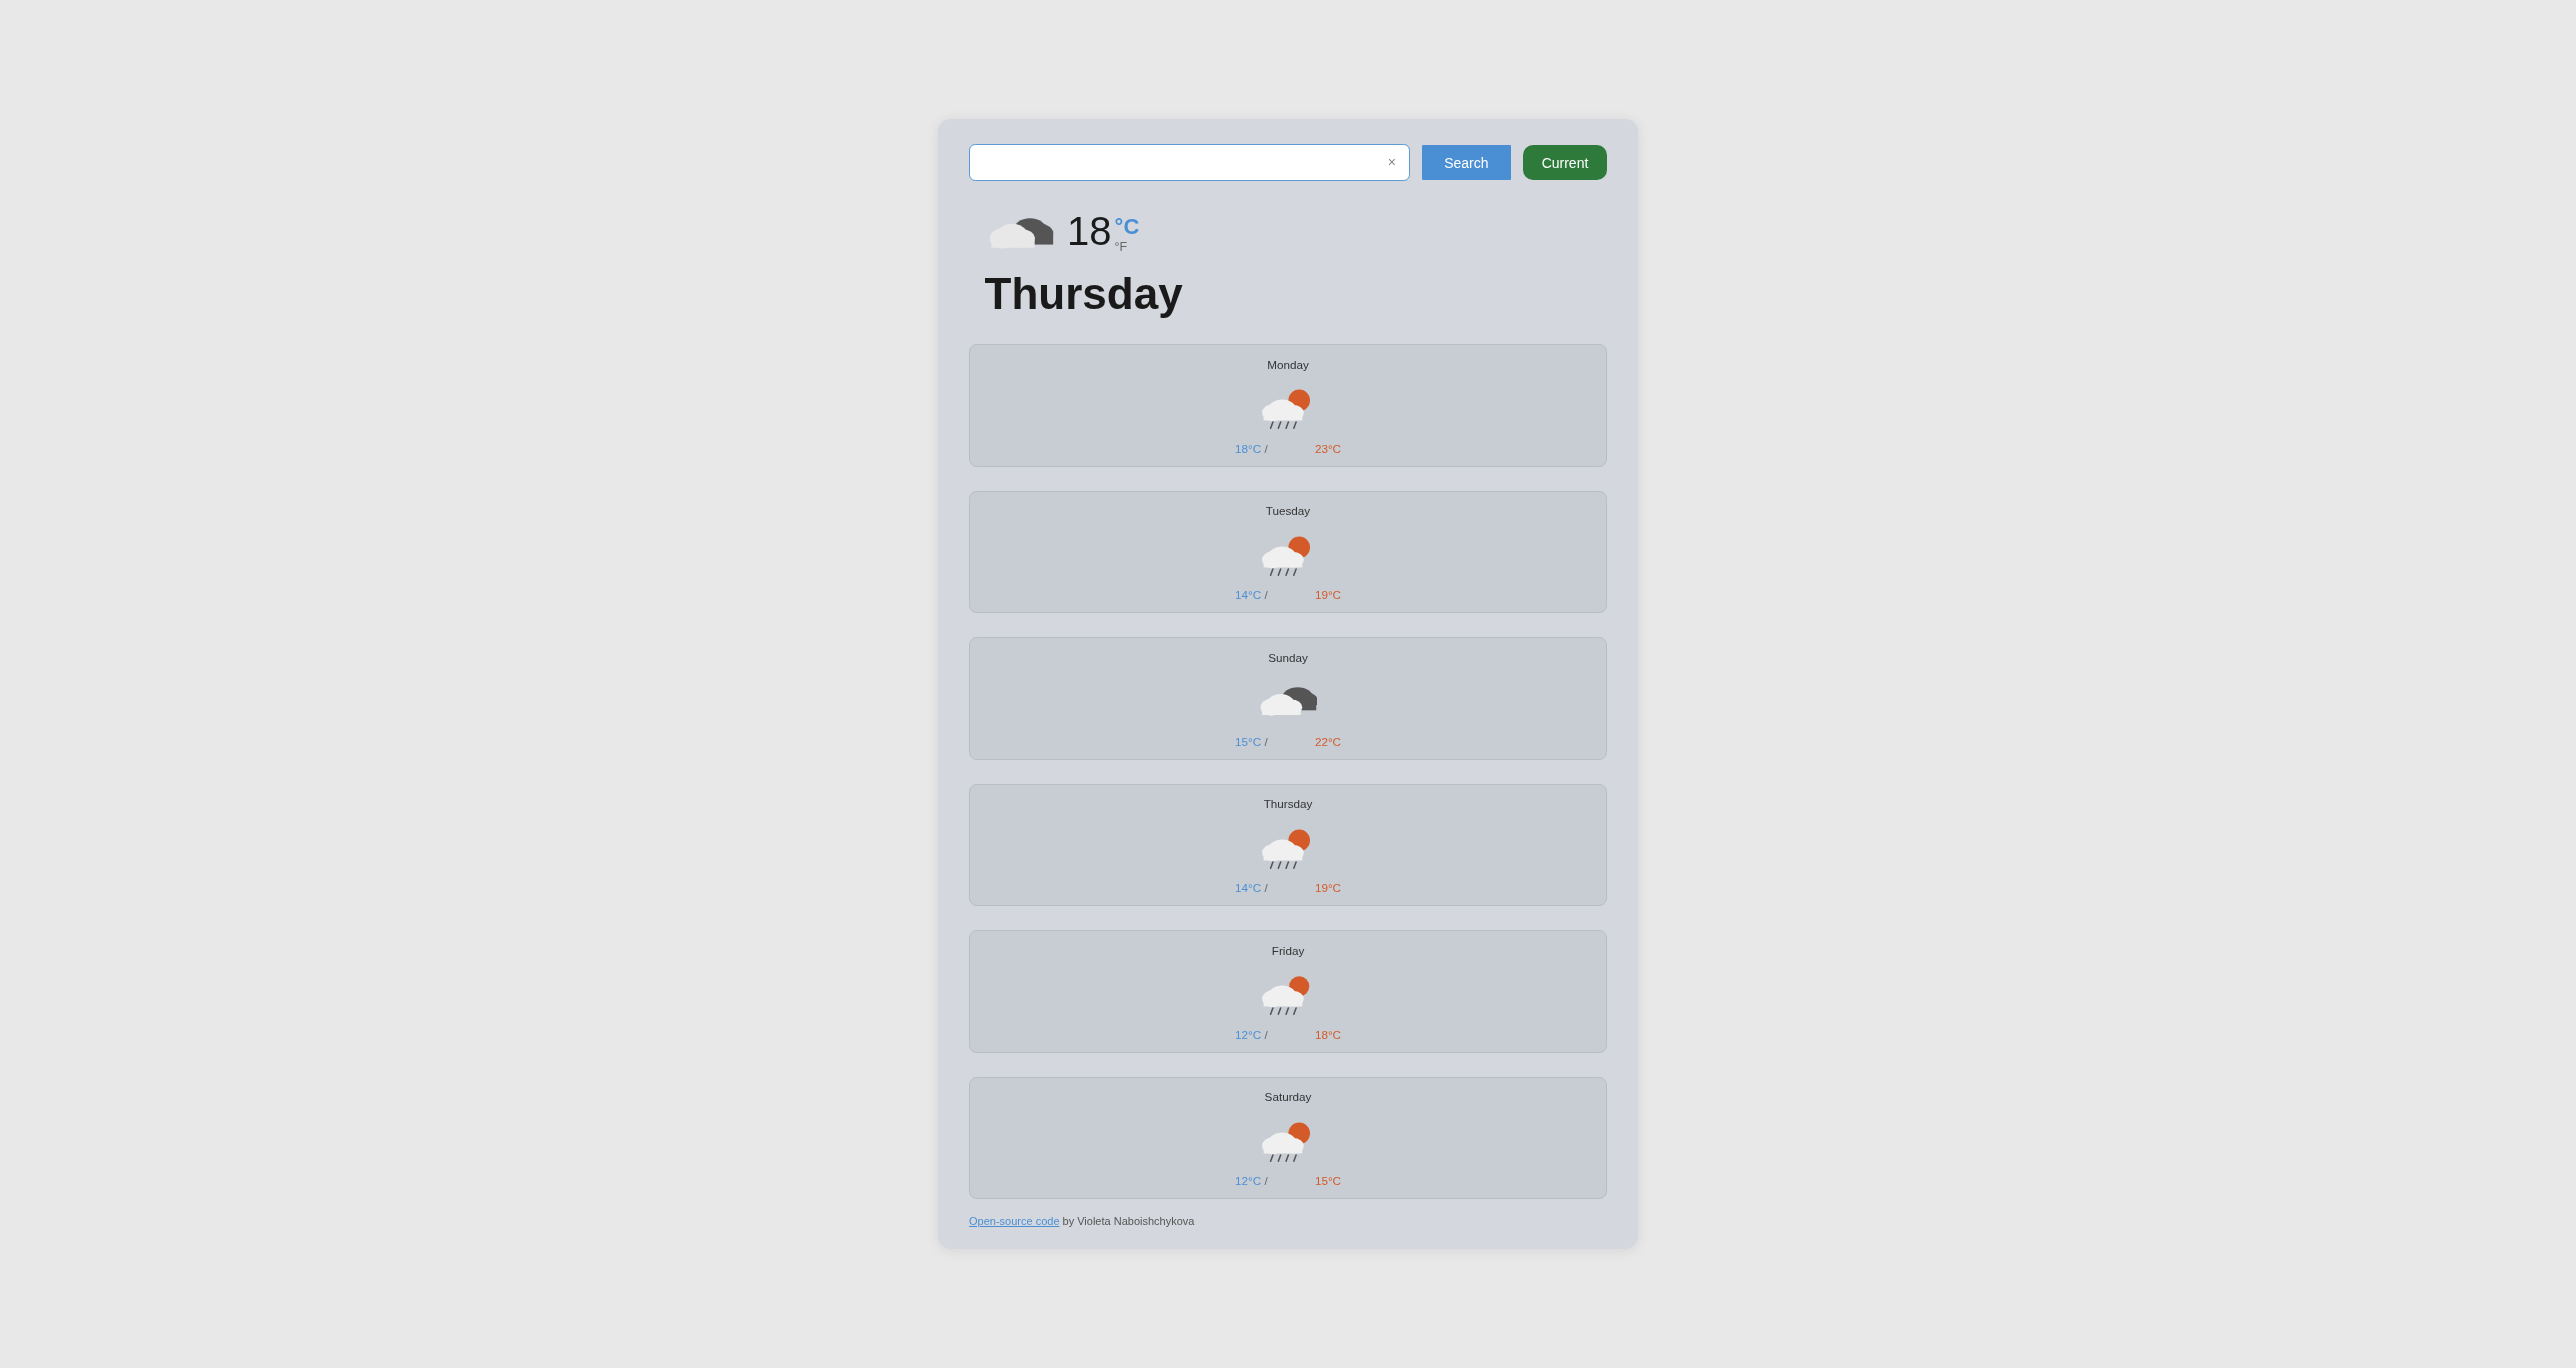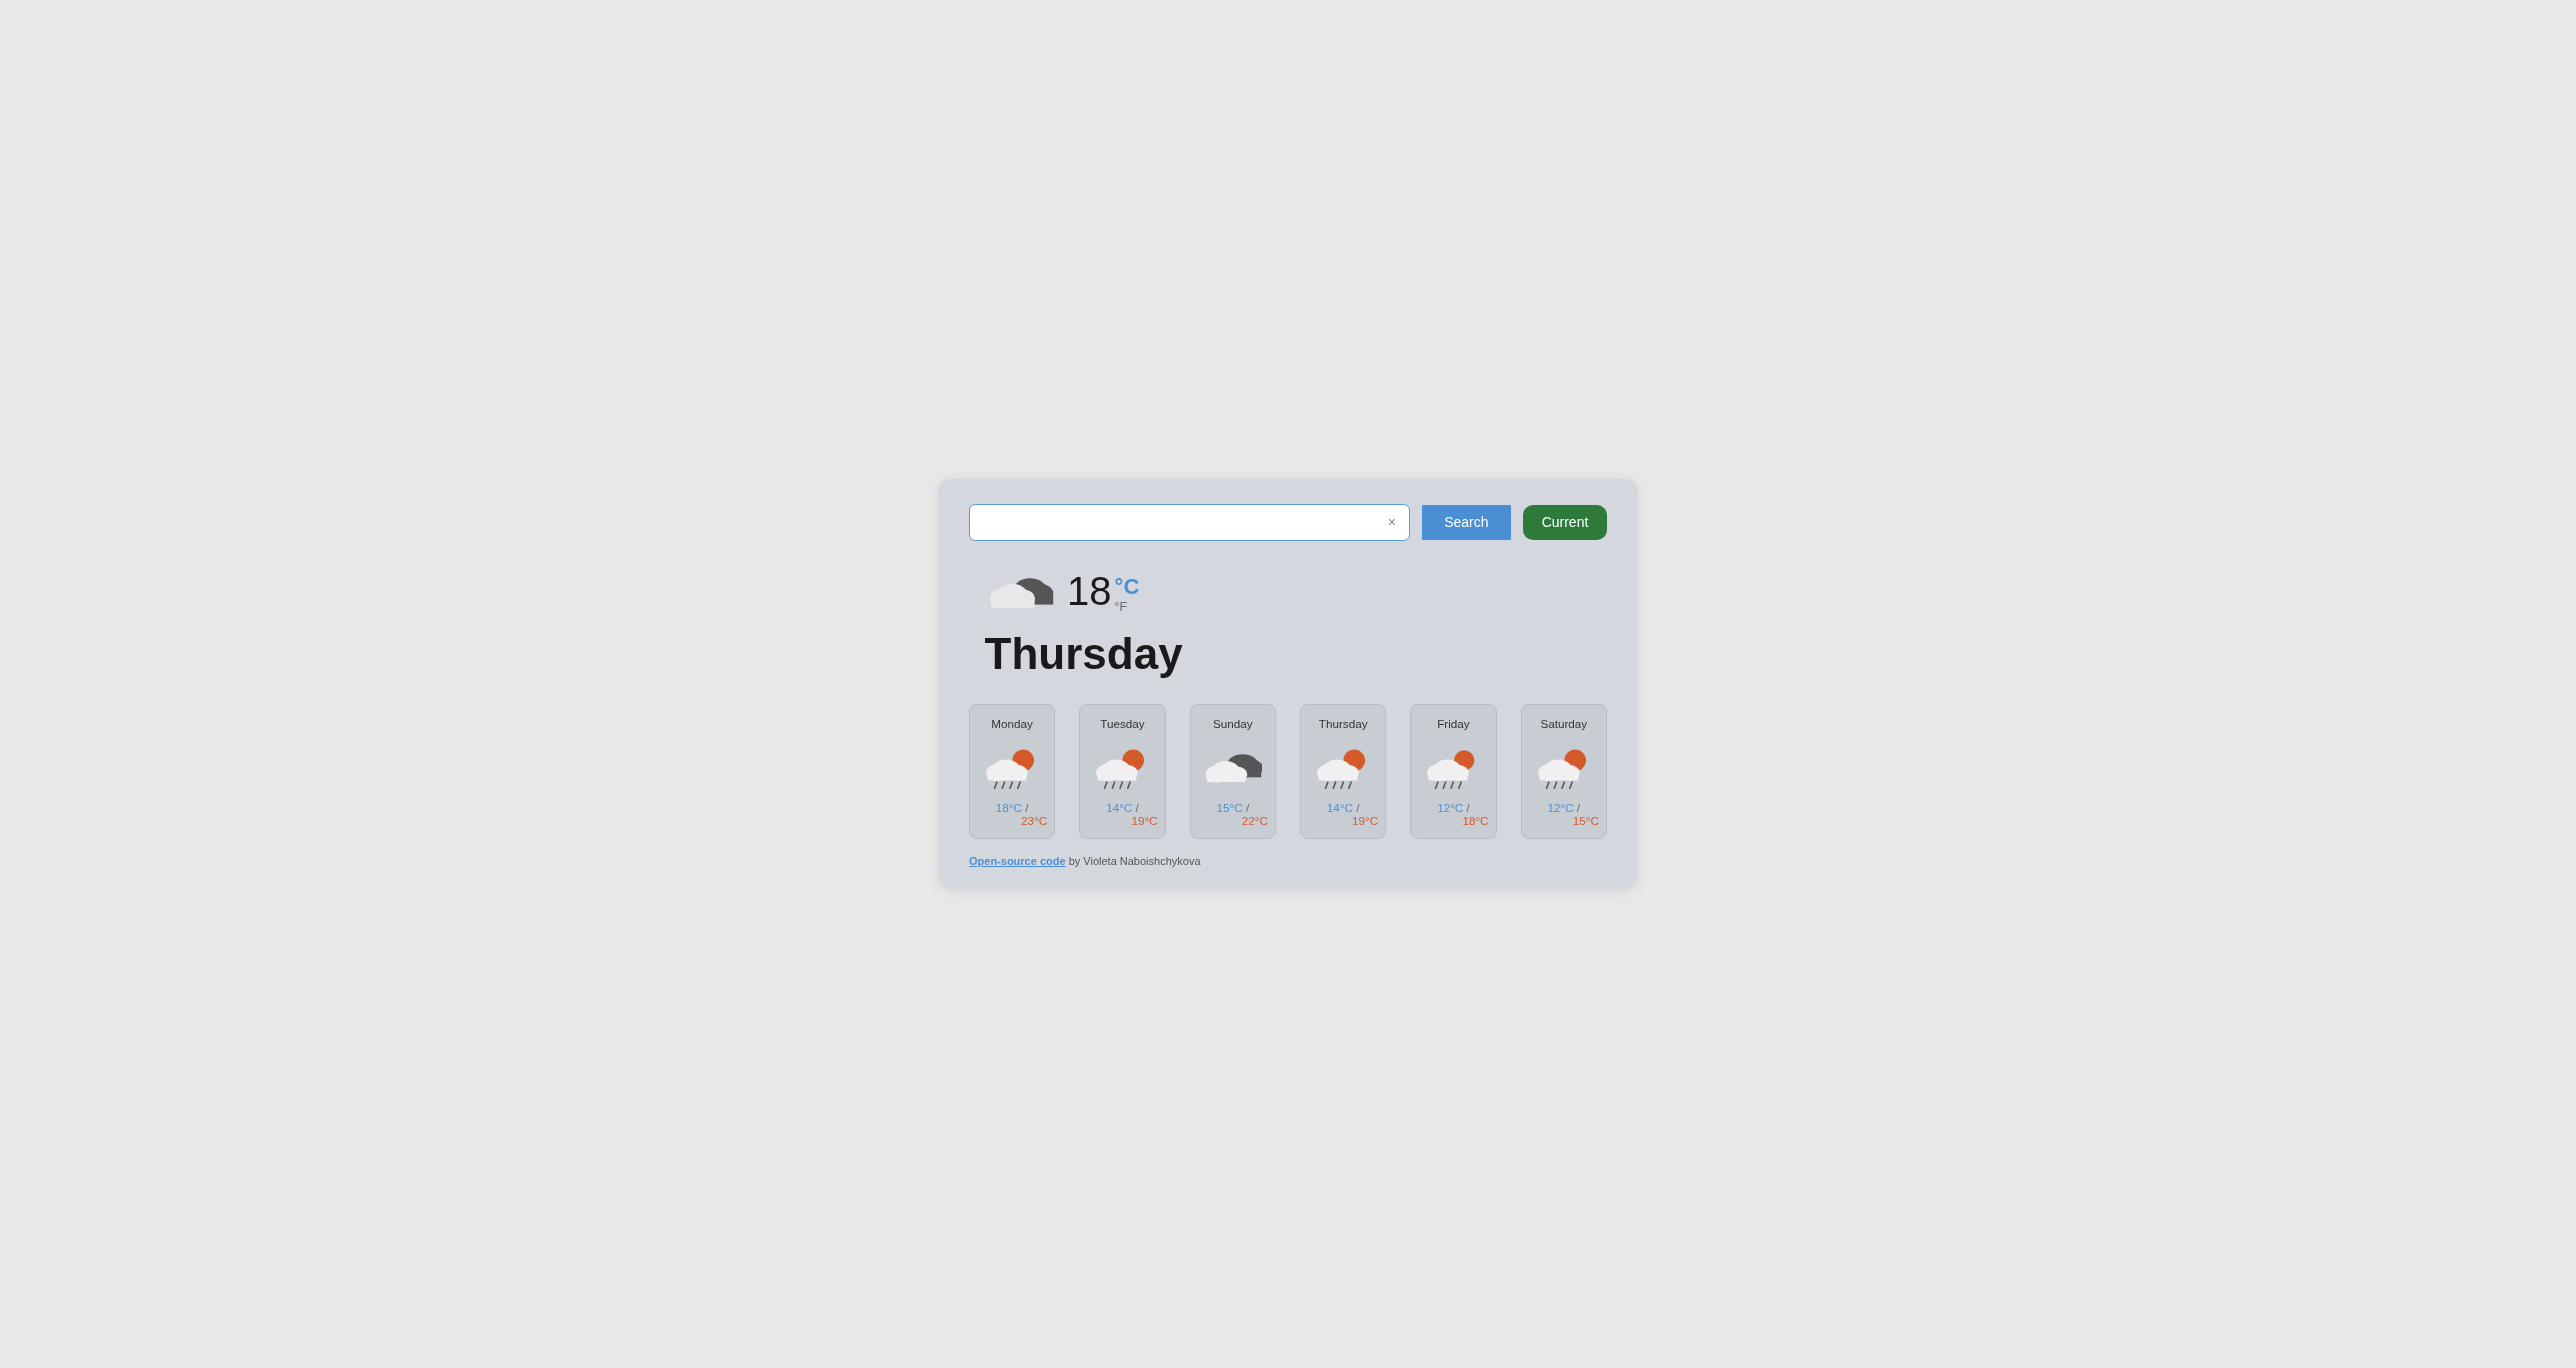--- a/index.html
+++ b/index.html
@@ -147,20 +147,21 @@
     }
     .humidity {
       font-size: 15.6px;
       color: #1a1a1a;
     }
 
     .forecast-row {
       display: flex;
       gap: 24px;
       margin-bottom: 15.6px;
+      flex-direction: column;
     }
     .forecast-card {
       flex: 1;
       background: #c8cdd4;
       border-radius: 7.8px;
       padding: 12.4px 6.2px 11px 6.2px;
       text-align: center;
       border: 0.8px solid #b8bdc4;
     }
     .forecast-day {
@@ -183,21 +184,20 @@
     .temp-high { color: #d45a2a; margin-left: 44px; }
     .temp-sep { color: #666; }
 
     .footer {
       font-size: 11px;
       color: #555;
     }
     .footer a {
       color: #4a8fd4;
       text-decoration: underline;
-      font-weight: bold;
     }
 
     
     .weather-icon-large {
       width: 70px;
       height: 54px;
     }
   </style>
 </head>
 <body>

